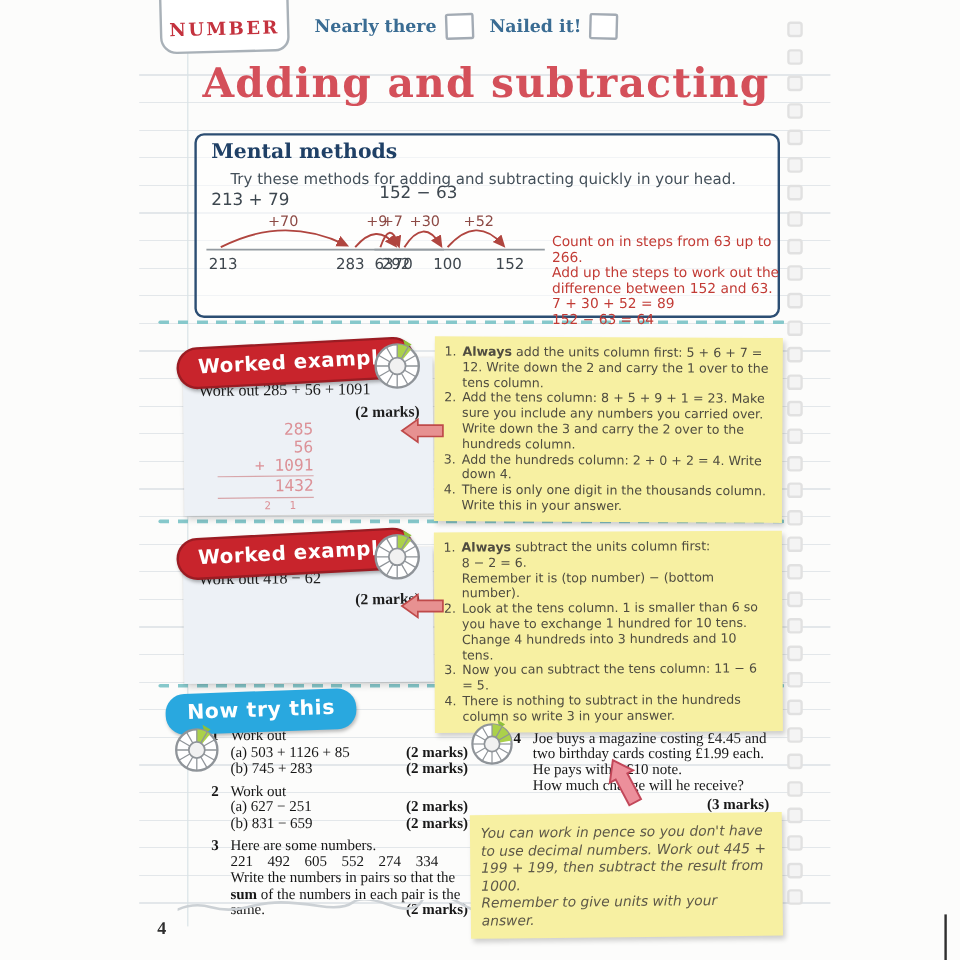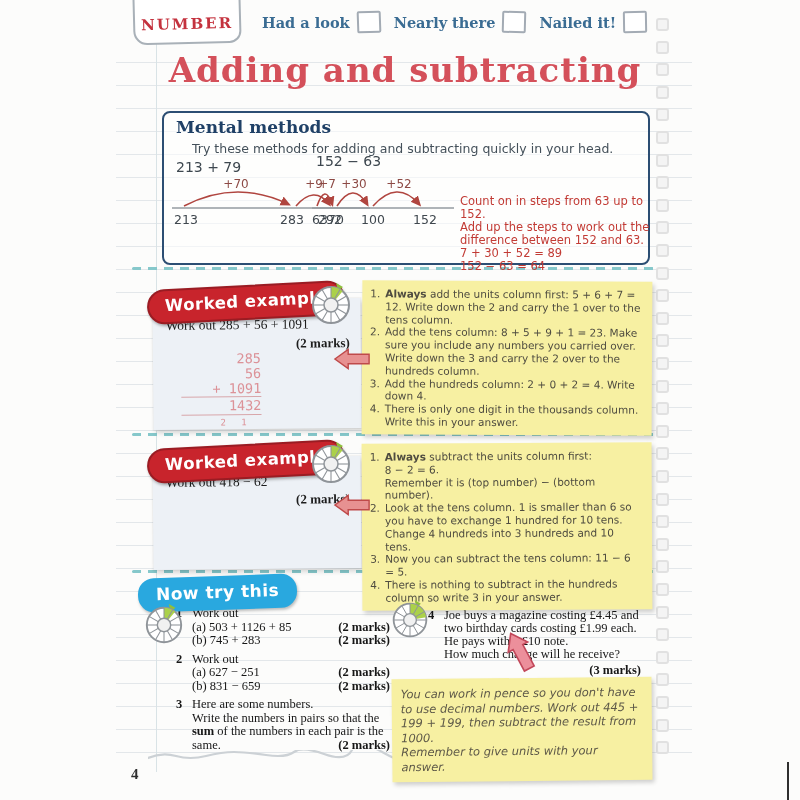--- a/index.html
+++ b/index.html
@@ -150,24 +150,20 @@
       <div class="hole" style="top: 718.6px;"></div>
       <div class="hole" style="top: 741.2px;"></div>
     </div>
   <div class="photo-edge"></div>
 
   <div class="number-tag">
     <span>NUMBER</span>
   </div>
   <div class="checkpoints">
     <div class="checkpoint">
-      <span class="lbl">Had a look</span>
-      <span class="checkbox"></span>
-    </div>
-    <div class="checkpoint">
       <span class="lbl">Nearly there</span>
       <span class="checkbox"></span>
     </div>
     <div class="checkpoint">
       <span class="lbl">Nailed it!</span>
       <span class="checkbox"></span>
     </div>
   </div>
 
   <div class="page-title">Adding and subtracting</div>
@@ -208,21 +204,21 @@
       <text x="15" y="11" text-anchor="middle" font-size="12" fill="#8d4a45">+7</text>
       <text x="42" y="11" text-anchor="middle" font-size="12" fill="#8d4a45">+30</text>
       <text x="87" y="11" text-anchor="middle" font-size="12" fill="#8d4a45">+52</text>
       <text x="0" y="47" font-size="12.5" fill="#3f474e">63</text>
       <text x="16" y="47" font-size="12.5" fill="#3f474e">70</text>
       <text x="49" y="47" font-size="12.5" fill="#3f474e">100</text>
       <text x="101" y="47" font-size="12.5" fill="#3f474e">152</text>
     </svg>
 
     <div class="mm-note right">
-      <div>Count on in steps from 63 up to 152.</div>
+      <div>Count on in steps from 63 up to 266.</div>
       <div>Add up the steps to work out the</div>
       <div>difference between 152 and 63.</div>
       <div>7 + 30 + 52 = 89</div>
       <div>152 − 63 = 64</div>
     </div>
   </div>
 
   <div class="dash-sep" style="top:267px"></div>
   <div class="dash-sep" style="top:433px"></div>
   <div class="dash-sep" style="top:570px"></div>
@@ -383,20 +379,21 @@
       <div class="sub-row">
           <span>(b) 831 − 659</span>
           <span class="mk">(2 marks)</span>
         </div>
     </div>
     <div class="q-block">
       <div class="q-row">
           <span class="q-num">3</span>
           <span class="q-body">Here are some numbers.</span>
         </div>
+      <div class="q-nums-line">221 492 605 552 274 334</div>
       <div class="q3-sentence"><span>Write the numbers in pairs so that the </span><b>sum</b><span> of the numbers in each pair is the</span></div>
       <div class="sub-row">
           <span>same.</span>
           <span class="mk">(2 marks)</span>
         </div>
     </div>
   </div>
 
   <svg class="wheel" style="left:390px;top:600px" width="40" height="40" viewBox="0 0 44 44">
     <polygon points="27,0 34,4 29,8" fill="#8fc03a"></polygon>

